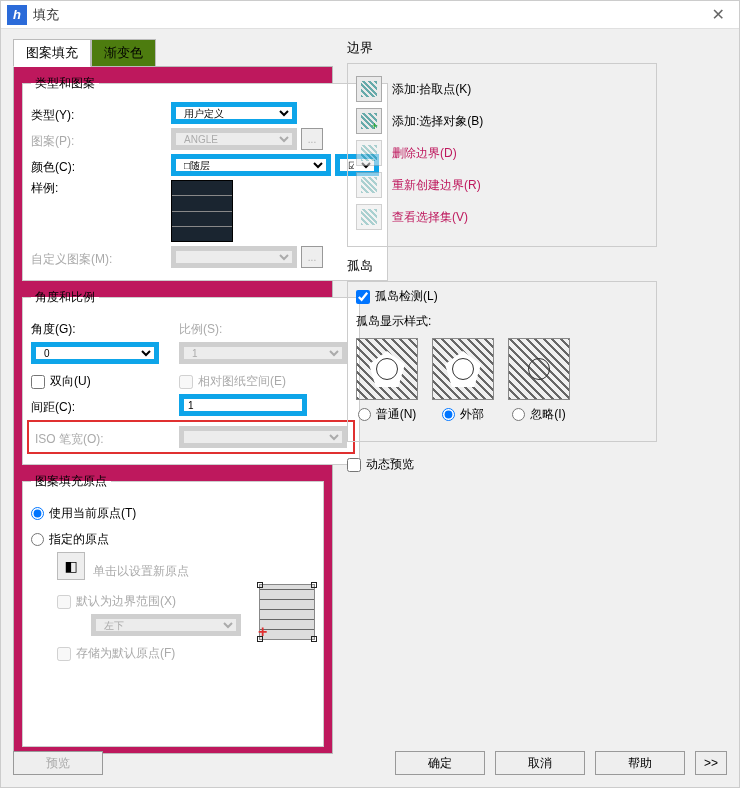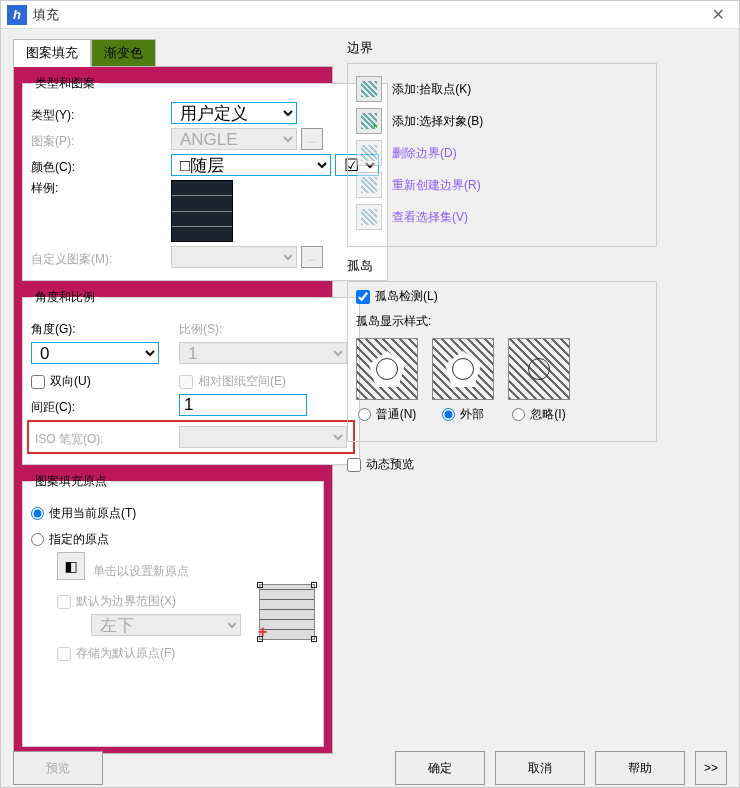--- a/index.html
+++ b/index.html
@@ -41,22 +41,22 @@
 }
 
 fieldset {
   border: 1px solid #ccc; padding: 6px 8px 8px 8px; margin-bottom: 4px; background: #fff;
 }
 legend { font-size: 12px; padding: 0 4px; }
 .row { display: flex; align-items: flex-end; margin: 4px 0; min-height: 22px; }
 .lbl { width: 140px; }
 .lbl.disabled { color: #aaa; }
 .sel, .inp {
-  height: 22px; border: 1px solid #0ea5e9; background: #fff; padding: 0 4px;
-  font-family: inherit; font-size: 17px;
+  height: 22px; border: 5px solid #0ea5e9; background: #fff; padding: 0 4px;
+  font-family: inherit; font-size: 10px;
 }
 .sel { width: 126px; }
 .sel.wide { width: 160px; }
 .sel.narrow { width: 126px; }
 .sel.disabled, .inp.disabled { background: #e5e5e5; color: #888; border-color: #bbb; }
 .inp { width: 126px; }
 .mini-btn {
   width: 22px; height: 22px; border: 1px solid #999; background: #eee;
   display: inline-flex; align-items: center; justify-content: center;
   margin-left: 4px; cursor: pointer; font-size: 10px;
@@ -93,21 +93,21 @@
 .right-group { margin-bottom: 10px; }
 .right-group > .gtitle { font-size: 13px; margin-bottom: 6px; }
 .right-sub { border: 1px solid #ccc; padding: 6px 0 10px 8px; }
 .boundary-row { display: flex; align-items: center; gap: 10px; margin: 6px 0; }
 .boundary-icon {
   width: 26px; height: 26px; border: 1px solid #aaa; background: #eaeaea;
   display: flex; align-items: center; justify-content: center; font-size: 13px;
   position: relative;
 }
 .boundary-icon.disabled { opacity: 0.55; }
-.boundary-row .btxt.disabled { color: #8b5cf6; }
+.boundary-row .btxt.disabled { color: #be185d; }
 .boundary-icon .hatch { position:absolute; inset:4px; background: repeating-linear-gradient(45deg,#6aa,#6aa 2px,transparent 2px,transparent 4px); }
 
 .island-styles { display: flex; gap: 14px; margin: 8px 0; }
 .island-opt { display: flex; flex-direction: column; align-items: center; gap: 6px; }
 .island-img {
   width: 62px; height: 62px; border: 1px solid #888;
   display: flex; align-items: center; justify-content: center; cursor: pointer;
   position: relative;
   background: repeating-linear-gradient(45deg,#666,#666 2px,transparent 2px,transparent 6px);
 }
@@ -118,21 +118,21 @@
 }
 .island-img .inner-circ { width: 22px; height: 22px; border:1px solid #333; border-radius:50%; background:#fff; }
 .island-img.mid .inner-pent { background:#fff; }
 .island-img.ign .inner-pent { background:transparent; border:1px solid #333; }
 .island-img.ign .inner-circ { background:transparent; }
 
 .footer {
   display: flex; gap: 10px; padding: 4px 12px 10px 12px; align-items: center;
 }
 .btn {
-  height: 34px; min-width: 90px; border: 1px solid #999; background: #eee;
+  height: 24px; min-width: 90px; border: 1px solid #999; background: #eee;
   font-family: inherit; font-size: 12px; cursor: pointer; padding: 0 16px; text-align: center;
 }
 .btn.disabled { color: #aaa; cursor: default; }
 .btn.small { min-width: 30px; padding: 0 8px; }
 .spacer { flex: 1; }
 .chk.disabled { color:#aaa; }
 </style>
 </head>
 <body>
 

